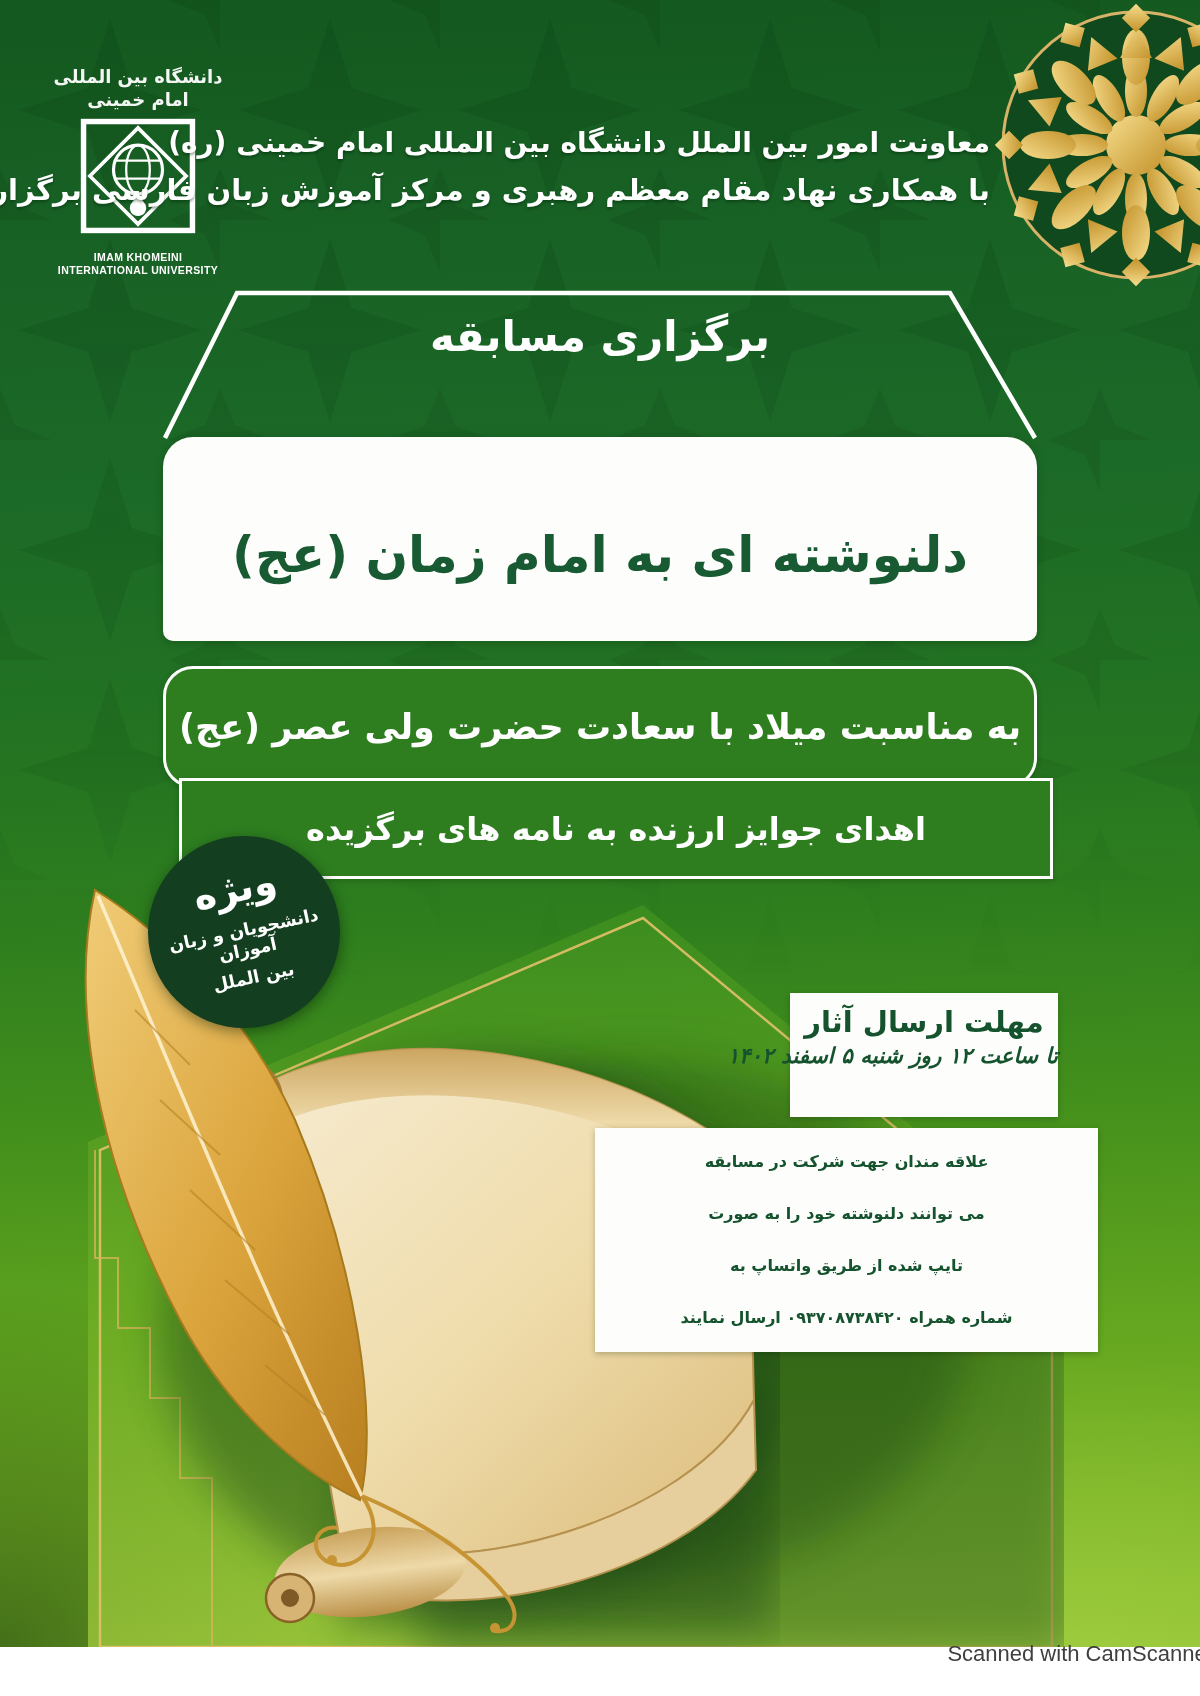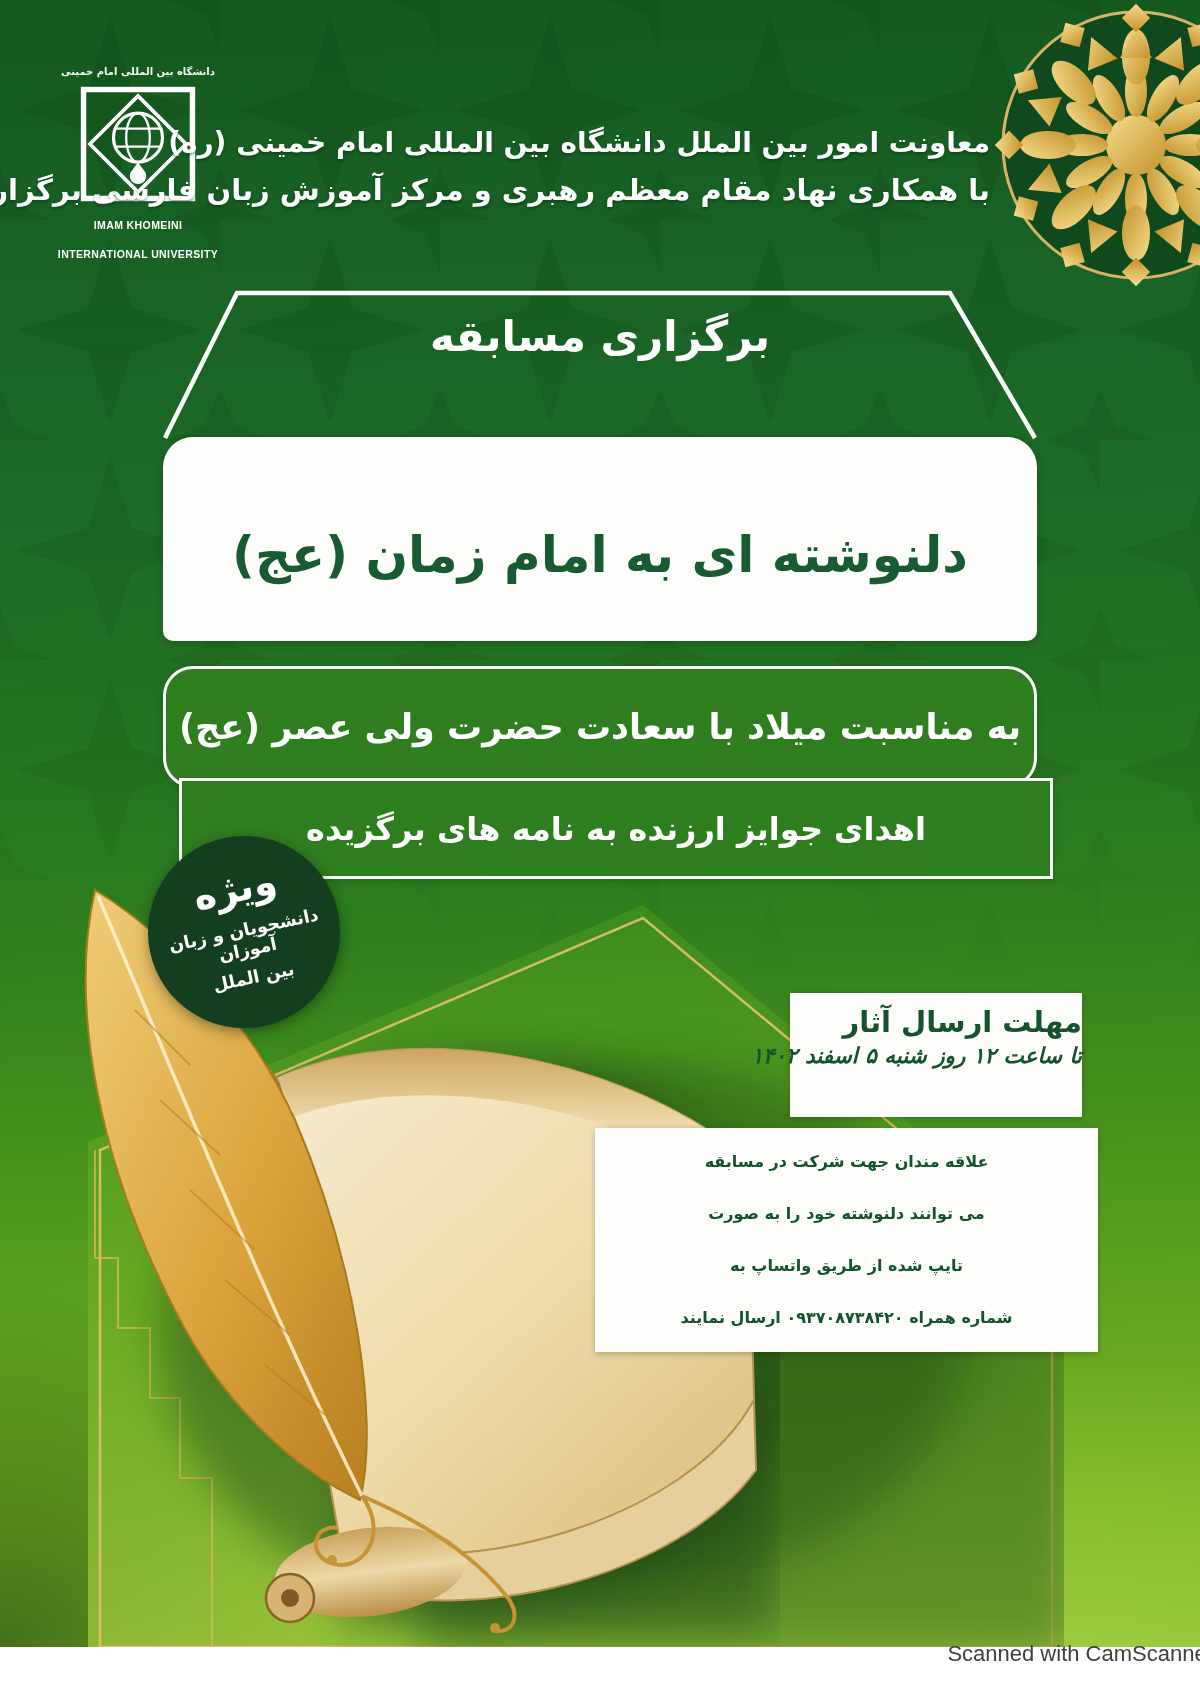--- a/index.html
+++ b/index.html
@@ -12,21 +12,21 @@
       linear-gradient(178deg,#14591f 0%,#186125 14%,#1c6a27 30%,#237322 44%,
                       #2f7f1e 56%,#45911c 68%,#62a51f 80%,#7cb527 90%,#8fc232 100%);}
   .abs{position:absolute;}
   svg{display:block;}
   
   .intro{left:130px;top:126px;width:860px;text-align:right;color:#ffffff;direction:rtl;}
   .intro .l1{font-size:28px;font-weight:bold;white-space:nowrap;text-shadow:0 2px 3px rgba(0,40,10,.45);}
   .intro .l2{font-size:29px;font-weight:bold;white-space:nowrap;margin-top:14px;text-shadow:0 2px 3px rgba(0,40,10,.45);}
   
   .logo{left:48px;top:66px;width:180px;text-align:center;color:#fff;}
-  .logo .callig{font-size:10px;font-weight:bold;direction:rtl;opacity:.95;line-height:1.25;}
+  .logo .callig{font-size:18px;font-weight:bold;direction:rtl;opacity:.95;line-height:1.25;}
   .logo .cap{font-family:"Liberation Sans",sans-serif;font-weight:bold;font-size:10.5px;letter-spacing:.4px;line-height:1.25;margin-top:16px;}
   
   .banner{left:150px;top:288px;width:900px;height:152px;}
   .banner .txt{position:absolute;left:0;top:24px;width:100%;text-align:center;color:#fff;
                font-size:42px;font-weight:bold;direction:rtl;}
   
   .titlebox{left:163px;top:437px;width:874px;height:204px;background:#fdfdfb;
             border-radius:30px 30px 10px 10px;box-shadow:0 2px 8px rgba(0,30,5,.25);}
   .titlebox .txt{position:absolute;left:0;top:16px;width:100%;height:100%;display:flex;
             align-items:center;justify-content:center;color:#185a32;font-size:50px;
@@ -37,22 +37,22 @@
   .gbox1{left:163px;top:666px;width:868px;height:116px;font-size:35px;border-radius:30px;}
   .gbox2{left:179px;top:778px;width:868px;height:95px;font-size:32px;}
   
   .badge{left:148px;top:836px;width:192px;height:192px;border-radius:50%;background:#133f20;
          transform:rotate(-12deg);color:#fff;text-align:center;direction:rtl;
          box-shadow:0 4px 14px rgba(0,25,5,.45);}
   .badge .b1{font-size:38px;font-weight:bold;margin-top:30px;}
   .badge .b2{font-size:17.5px;font-weight:bold;margin-top:10px;}
   .badge .b3{font-size:17.5px;font-weight:bold;margin-top:8px;}
   
-  .boxA{left:790px;top:993px;width:292px;height:124px;background:#fdfdfb;color:#14532d;
-        direction:rtl;box-shadow:0 2px 6px rgba(0,30,5,.25);}
+  .boxA{left:790px;top:993px;width:268px;height:124px;background:#fdfdfb;color:#14532d;
+        text-align:center;direction:rtl;box-shadow:0 2px 6px rgba(0,30,5,.25);}
   .boxA .d1{font-size:29px;font-weight:bold;margin-top:12px;}
   .boxA .d2{font-size:21.5px;font-weight:bold;margin-top:4px;white-space:nowrap;font-style:italic;}
   
   .boxB{left:595px;top:1128px;width:503px;height:224px;background:#fdfdfb;color:#14532d;
         text-align:center;direction:rtl;box-shadow:0 2px 6px rgba(0,30,5,.25);}
   .boxB .il{font-size:16px;font-weight:bold;line-height:52px;white-space:nowrap;}
   
   .scanbar{left:0;top:1647px;width:1200px;height:49px;background:#ffffff;}
   .scanbar .t{position:absolute;right:-14px;top:-6px;font-family:"Liberation Sans",sans-serif;
               font-size:22px;color:#3f3f3f;}
@@ -218,21 +218,21 @@
       <svg style="margin:6px auto 0" width="118" height="118" viewBox="0 0 130 130">
         <rect x="5" y="5" width="120" height="120" fill="none" stroke="#ffffff" stroke-width="6"></rect>
         <polygon points="65,12 118,65 65,118 12,65" fill="none" stroke="#ffffff" stroke-width="4"></polygon>
         <circle cx="65" cy="58" r="27" fill="none" stroke="#ffffff" stroke-width="3.5"></circle>
         <ellipse cx="65" cy="58" rx="13" ry="27" fill="none" stroke="#ffffff" stroke-width="2.5"></ellipse>
         <line x1="40" y1="48" x2="90" y2="48" stroke="#ffffff" stroke-width="2.5"></line>
         <line x1="40" y1="68" x2="90" y2="68" stroke="#ffffff" stroke-width="2.5"></line>
         <path d="M65,85 L73,96 A9,9 0 1 1 57,96 Z" fill="#ffffff"></path>
       </svg>
       <div class="cap">IMAM KHOMEINI</div>
-      <div class="cap" style="margin-top:16px">INTERNATIONAL UNIVERSITY</div>
+      <div class="cap" style="margin-top:0">INTERNATIONAL UNIVERSITY</div>
     </div>
 
     <div class="abs intro">
       <div class="l1">معاونت امور بین الملل دانشگاه بین المللی امام خمینی (ره)</div>
       <div class="l2">با همکاری نهاد مقام معظم رهبری و مرکز آموزش زبان فارسی برگزار می کند</div>
     </div>
 
     <div class="abs banner">
       <svg width="900" height="152" viewBox="0 0 900 152">
         <polyline points="15,150 87,5 800,5 885,150" fill="none" stroke="#ffffff" stroke-width="4.5"></polyline>

